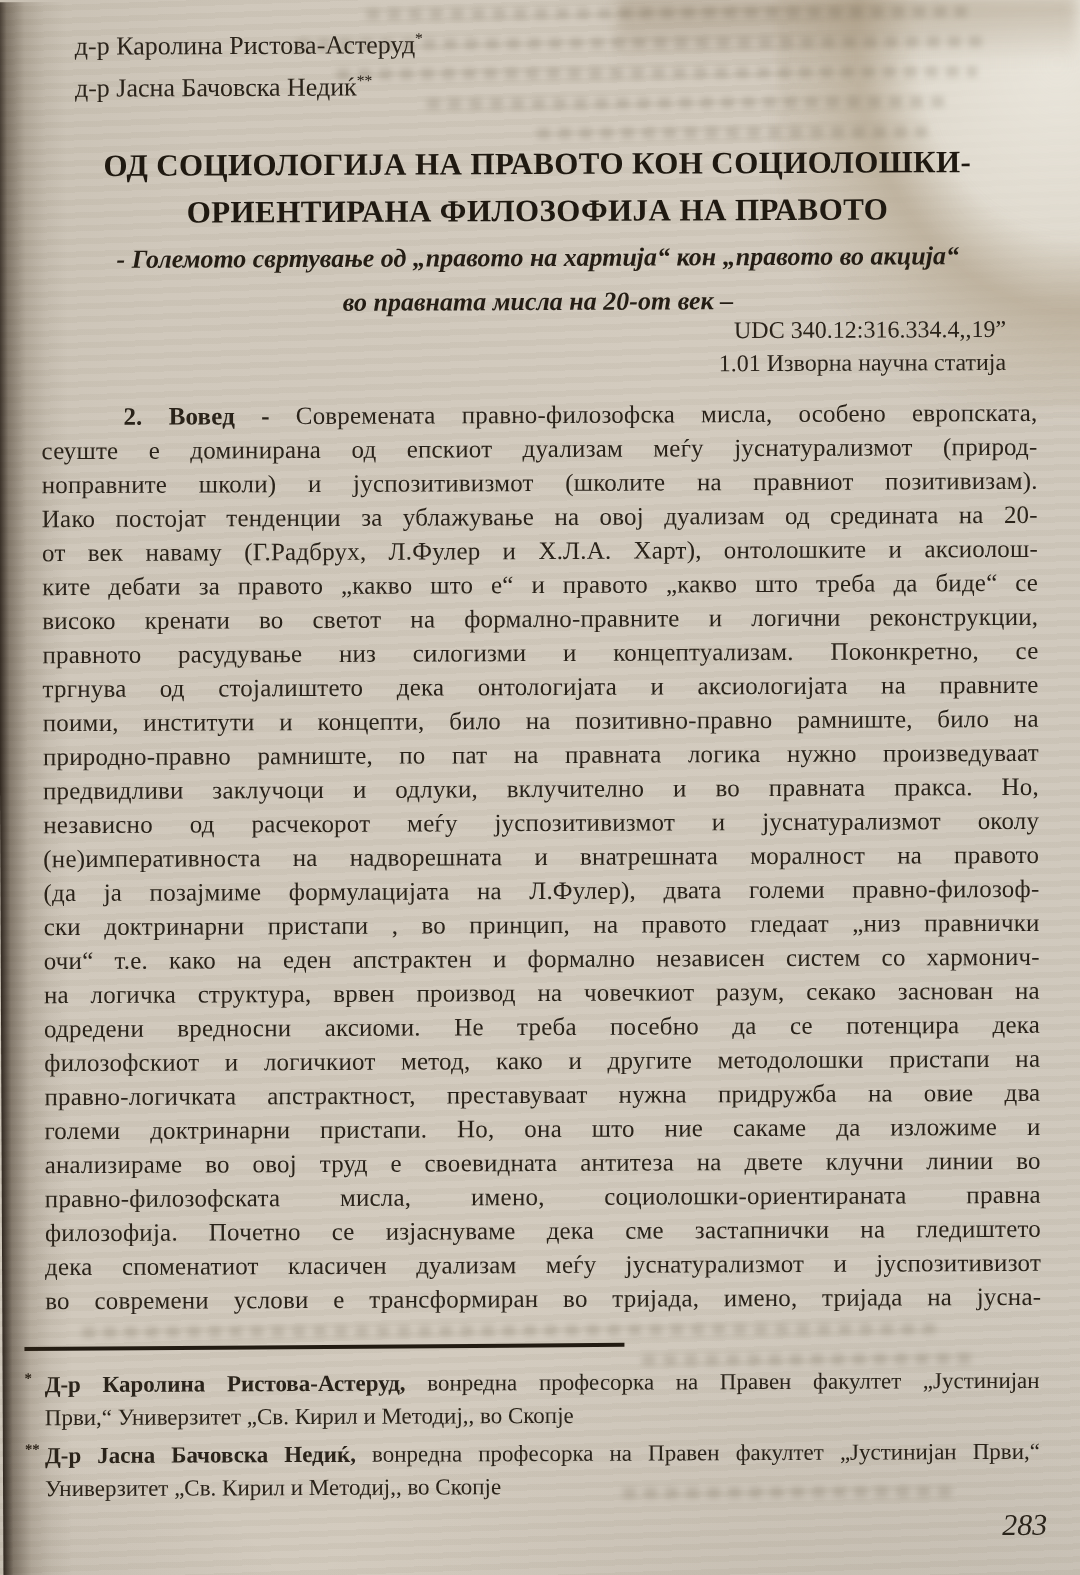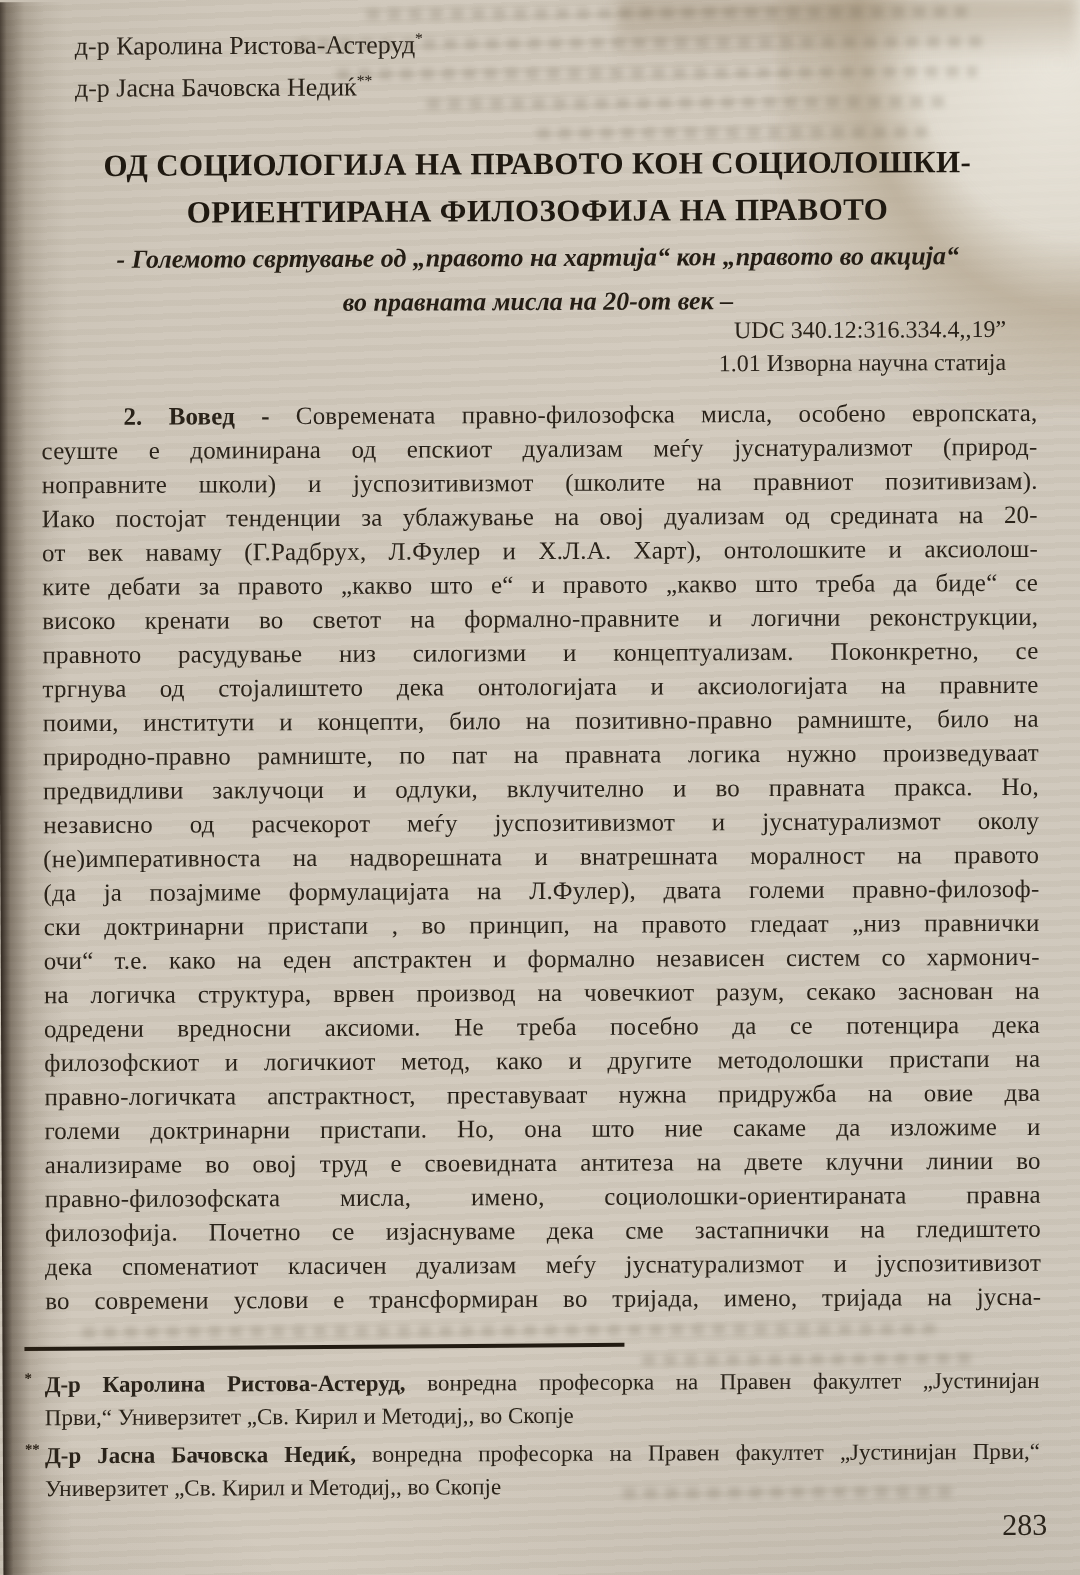--- a/index.html
+++ b/index.html
@@ -47,21 +47,21 @@
   .b{font-weight:bold;}
 
   
   .fnrule{position:absolute;top:1344px;left:22px;width:600px;height:4px;background:#221b12;transform:rotate(-0.15deg);}
   .footnotes{position:absolute;top:1366px;left:42px;width:995px;font-size:23px;line-height:33px;}
   .fn{position:relative;margin-bottom:5px;}
   .fn .mark{position:absolute;left:-20px;top:-6px;font-size:65%;font-weight:bold;}
   .fn-line1{text-align:justify;text-align-last:justify;}
   .fn-line2{text-align:left;}
 
-  .pagenum{position:absolute;top:1510px;right:36px;font-size:30px;color:#2a241b;}
+  .pagenum{position:absolute;top:1510px;right:36px;font-size:30px;color:#2a241b;font-style:italic;}
 </style>
 </head>
 <body>
 
 <div class="page">
   <div class="texture"></div>
 
   <div class="content">
 
     <div class="corner-light"></div>

